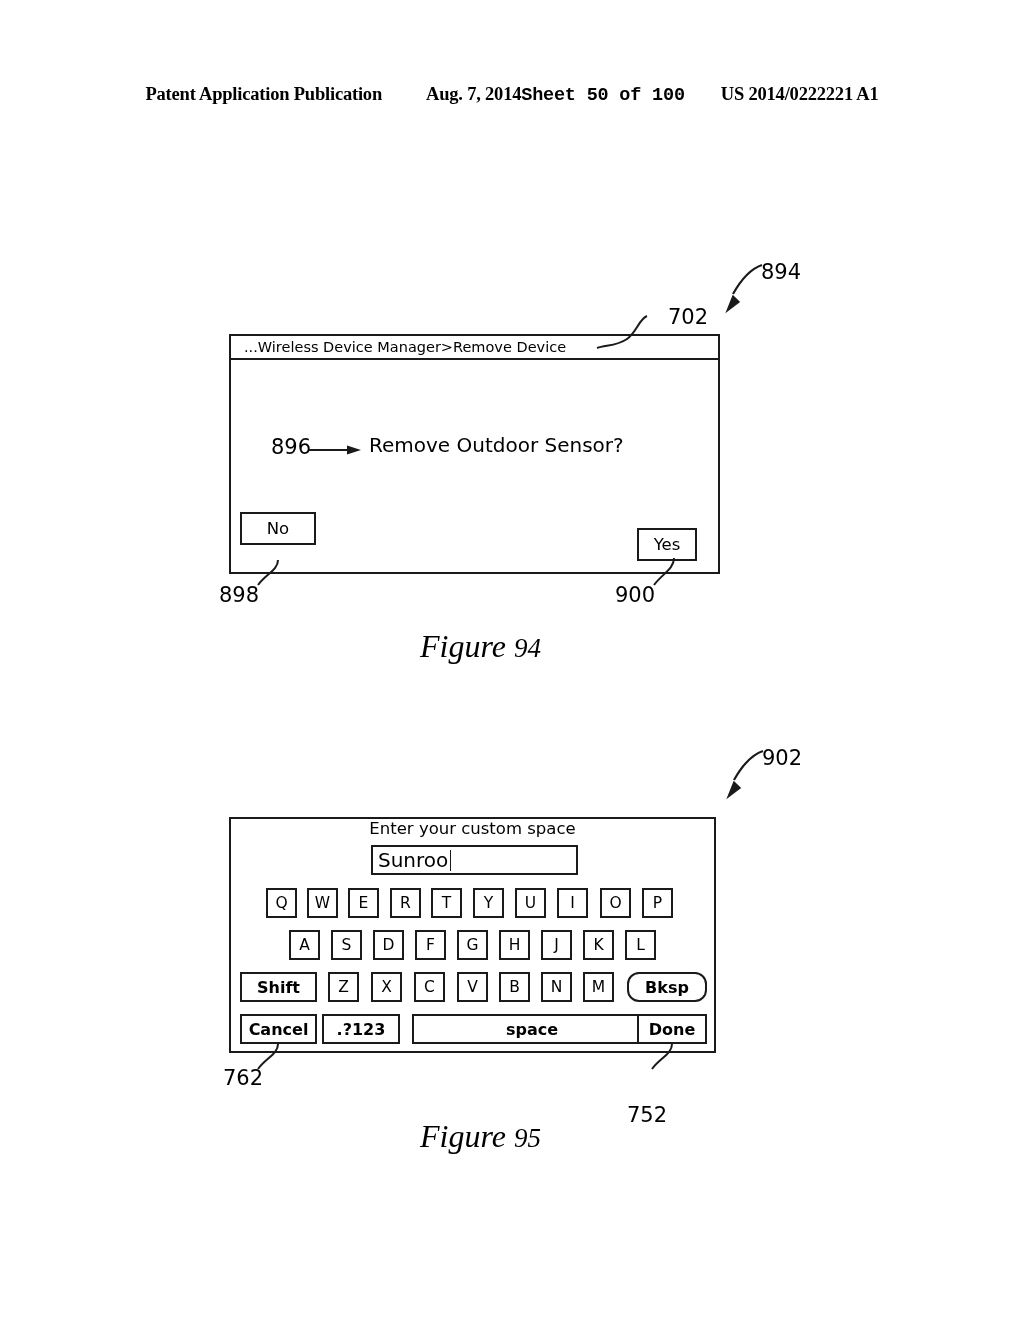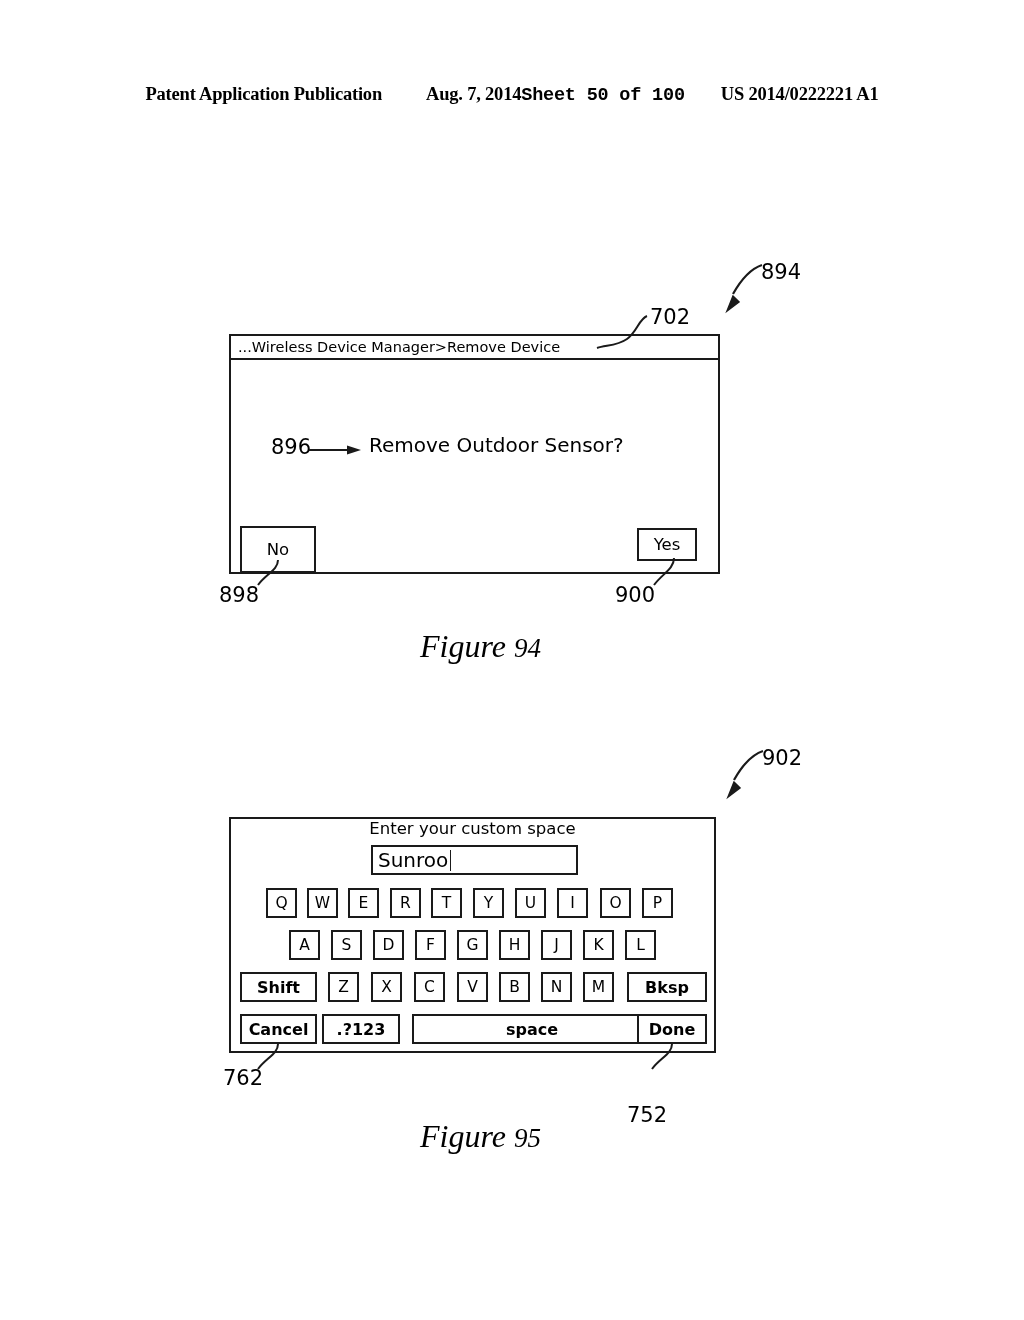--- a/index.html
+++ b/index.html
@@ -56,53 +56,53 @@
     top: 336px;
     width: 487px;
     height: 24px;
     box-sizing: border-box;
     border-bottom: 2px solid #1a1a1a;
     display: flex;
     align-items: center;
   }
   #fig94-titlebar .bc-text {
     font-size: 14.5px;
-    padding-left: 7px;
+    padding-left: 13px;
     white-space: nowrap;
   }
   #fig94-prompt {
     position: absolute;
     left: 369px;
     top: 433px;
     font-size: 20px;
     white-space: nowrap;
   }
 
   .dlg-btn {
     position: absolute;
     box-sizing: border-box;
     border: 2px solid #1a1a1a;
     background: #ffffff;
     display: flex;
     align-items: center;
     justify-content: center;
     font-size: 16.5px;
   }
-  #fig94-btn-no  { left: 240px; top: 526px; width: 76px; height: 47px; }
+  #fig94-btn-no  { left: 240px; top: 512px; width: 76px; height: 33px; }
   #fig94-btn-yes { left: 637px; top: 528px; width: 60px; height: 33px; }
 
   
   .refnum {
     position: absolute;
     font-size: 21px;
     font-family: "DejaVu Sans", sans-serif;
     white-space: nowrap;
   }
   #ref-894 { left: 761px; top: 260px; }
-  #ref-702 { left: 650px; top: 305px; }
+  #ref-702 { left: 668px; top: 305px; }
   #ref-896 { left: 271px; top: 435px; }
   #ref-898 { left: 219px; top: 583px; }
   #ref-900 { left: 615px; top: 583px; }
   #ref-902 { left: 762px; top: 746px; }
   #ref-762 { left: 223px; top: 1066px; }
   #ref-752 { left: 627px; top: 1066px; margin-top: 37px; }
 
   .leader-svg {
     position: absolute;
     overflow: visible;
@@ -261,21 +261,21 @@
 <div class="key" style="left:625px; top:930px; width:31px;">L</div>
 
 <div class="key wide" style="left:240px; top:972px; width:77px;">Shift</div>
 <div class="key" style="left:328px; top:972px; width:31px;">Z</div>
 <div class="key" style="left:371px; top:972px; width:31px;">X</div>
 <div class="key" style="left:414px; top:972px; width:31px;">C</div>
 <div class="key" style="left:457px; top:972px; width:31px;">V</div>
 <div class="key" style="left:499px; top:972px; width:31px;">B</div>
 <div class="key" style="left:541px; top:972px; width:31px;">N</div>
 <div class="key" style="left:583px; top:972px; width:31px;">M</div>
-<div class="key wide" style="left:627px; top:972px; width:80px;">Bksp</div>
+<div class="key wide" style="left:627px; top:972px; width:80px;border-radius:12px;">Bksp</div>
 
 <div class="key wide" style="left:240px; top:1014px; width:77px;">Cancel</div>
 <div class="key wide" style="left:322px; top:1014px; width:78px;">.?123</div>
 <div class="key wide" style="left:412px; top:1014px; width:232px;padding-left:8px;">space</div>
 <div class="key wide" style="left:637px; top:1014px; width:70px;">Done</div>
 
 <svg class="leader-svg" style="left:252px; top:1044px;" width="42" height="30" viewBox="0 0 42 30">
   <path d="M 26 0 C 26 10, 14 14, 6 25" fill="none" stroke="#1a1a1a" stroke-width="2"></path>
 </svg>
 <div class="refnum" id="ref-762">762</div>

